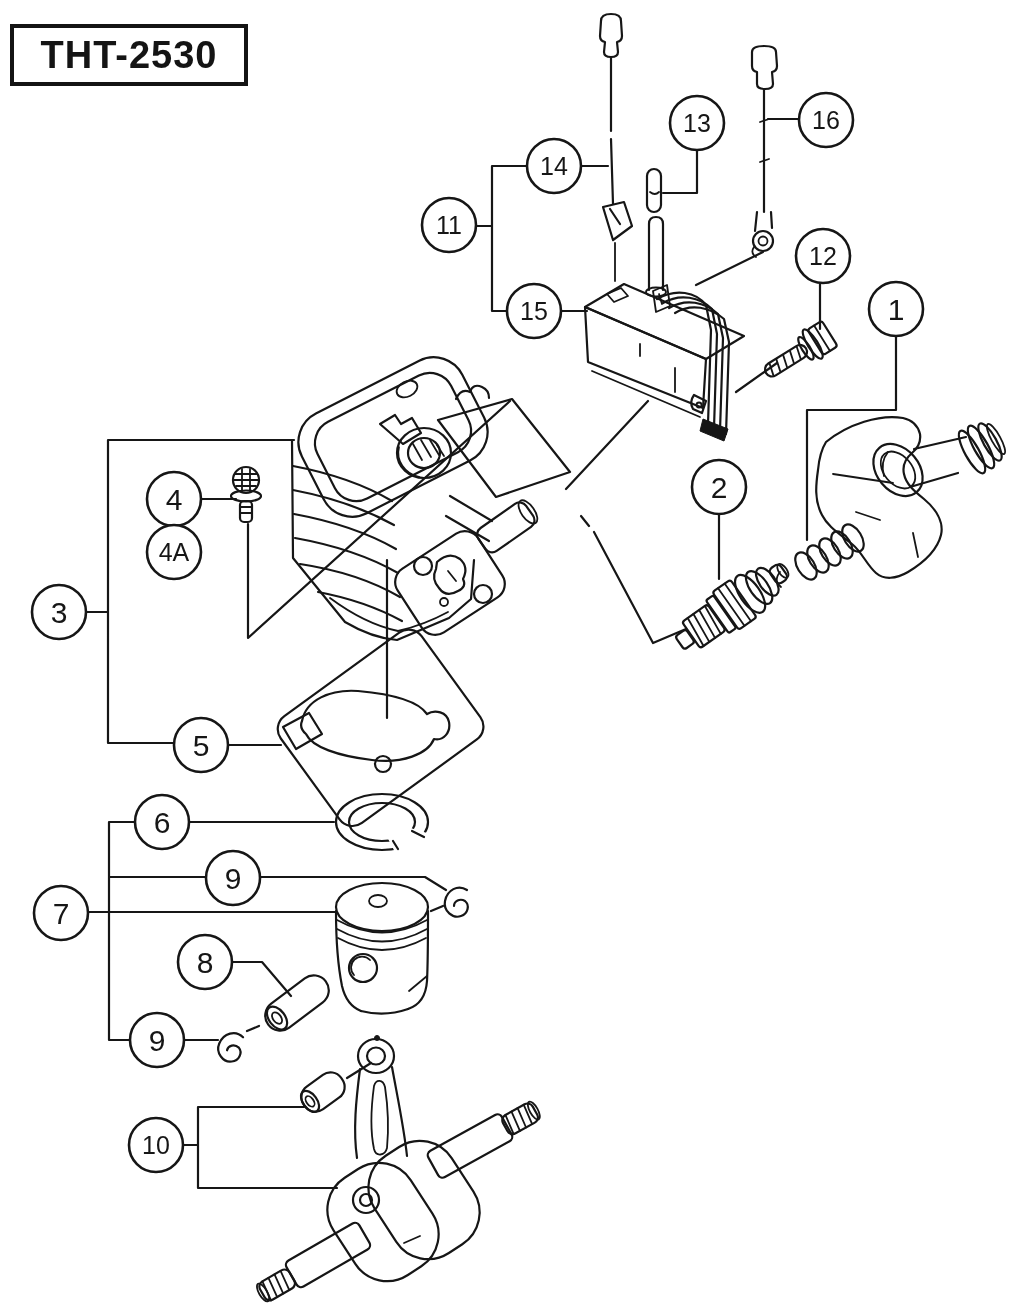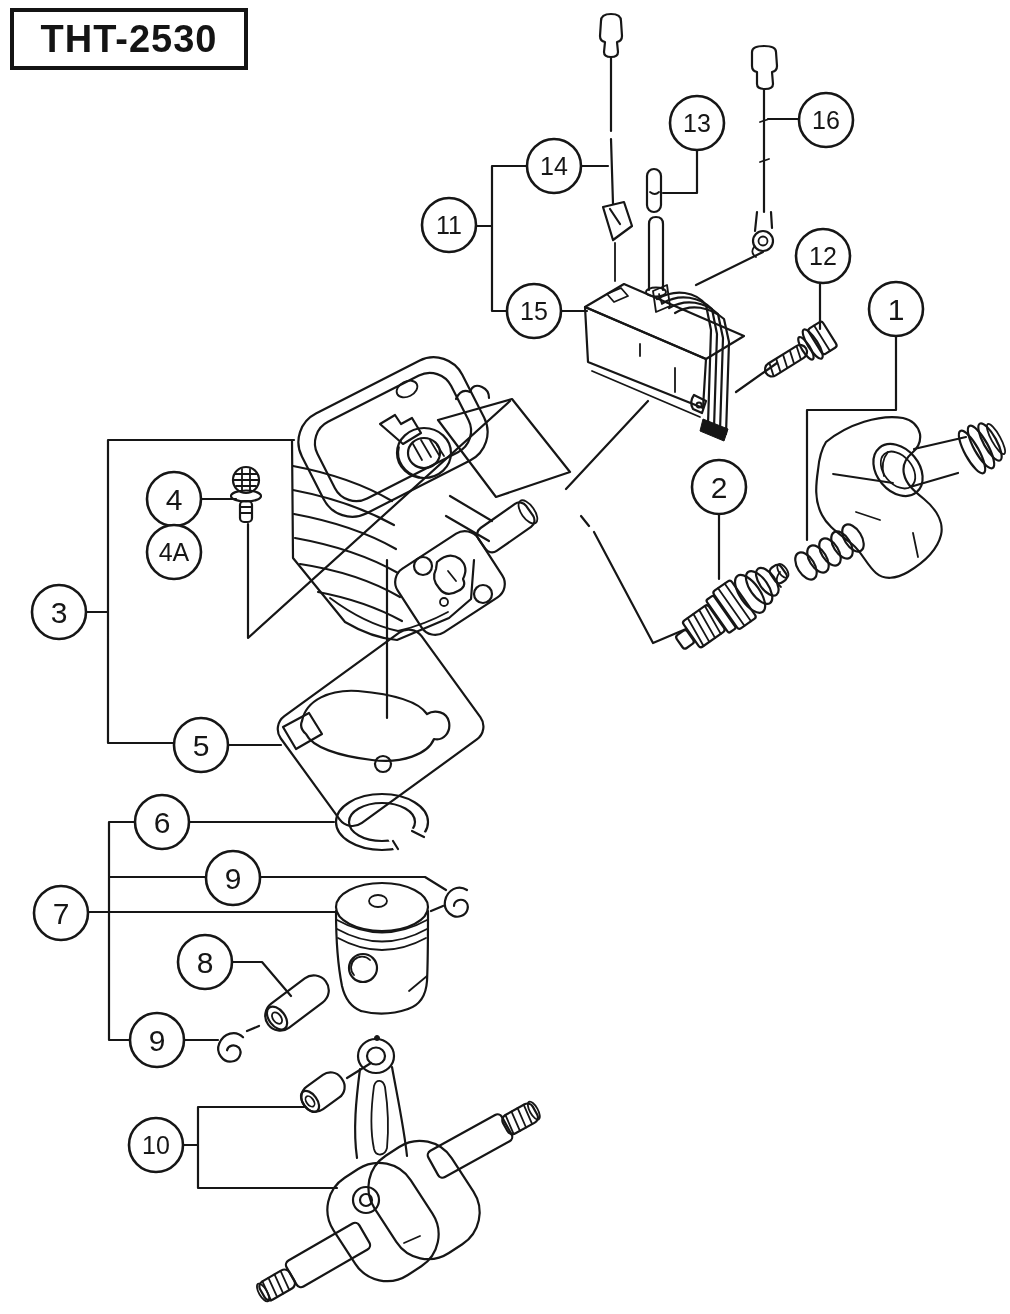--- a/index.html
+++ b/index.html
@@ -1,18 +1,18 @@
 <!DOCTYPE html>
 <html><head>
 <meta charset="utf-8">
 <style>
   html,body{margin:0;padding:0;background:#ffffff;}
   .stage{position:relative;width:1010px;height:1314px;background:#ffffff;overflow:hidden;
          font-family:"Liberation Sans",sans-serif;}
-  #title-box{position:absolute;left:10px;top:8px;width:230px;height:54px;border:4px solid #141414;
+  #title-box{position:absolute;left:10px;top:24px;width:230px;height:54px;border:4px solid #141414;
              display:flex;align-items:center;justify-content:center;box-sizing:content-box;}
   #title-box span{font-weight:bold;font-size:38px;color:#141414;letter-spacing:1px;}
   svg.diagram{position:absolute;left:0;top:0;}
   svg.diagram *{vector-effect:none;}
   .ln{fill:none;stroke:#161616;stroke-width:2.2;stroke-linecap:round;stroke-linejoin:round;}
   .thin{stroke-width:1.8;}
   .fillink{fill:#161616;stroke:#161616;}
   .callout-circle{fill:#ffffff;stroke:#161616;stroke-width:2.6;}
   .callout-text{fill:#161616;stroke:none;font-family:"Liberation Sans",sans-serif;}
 </style>

